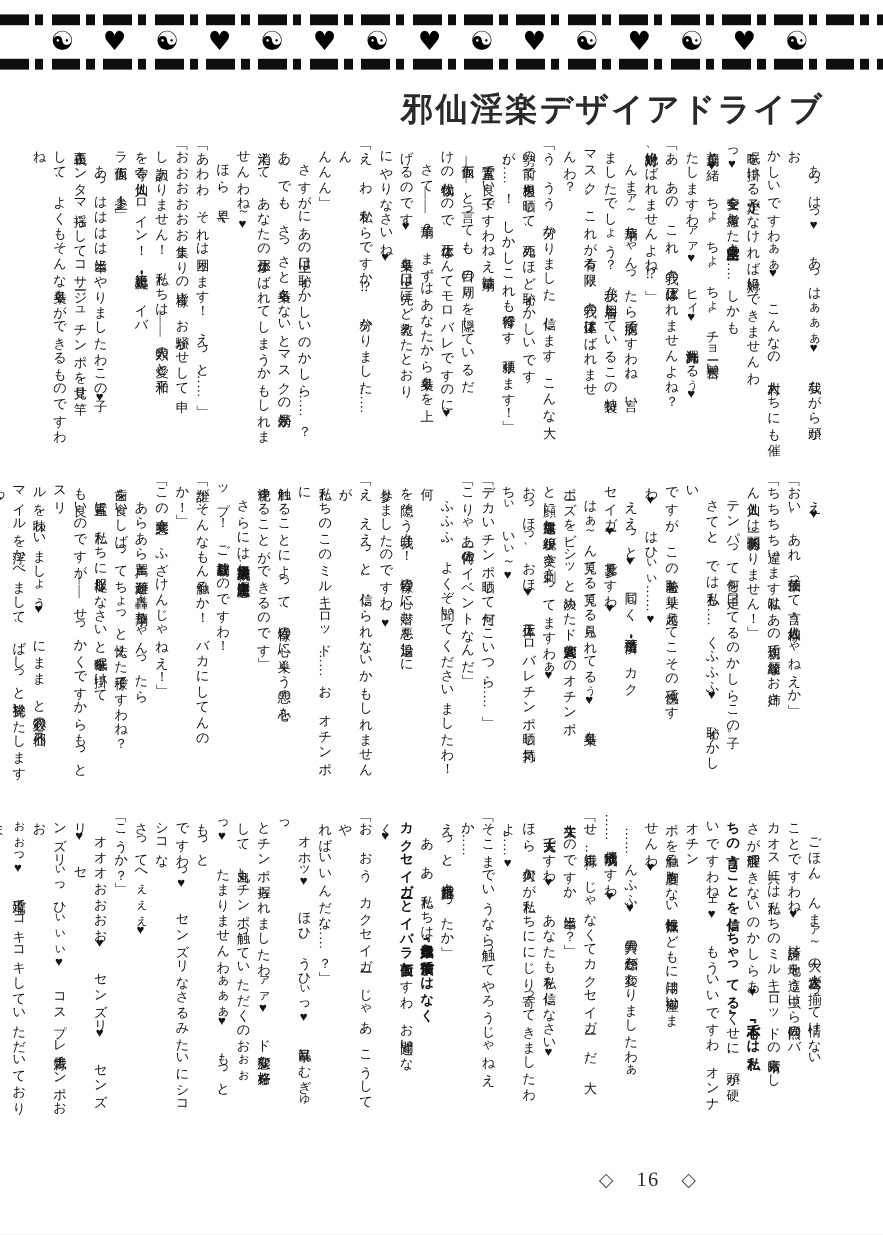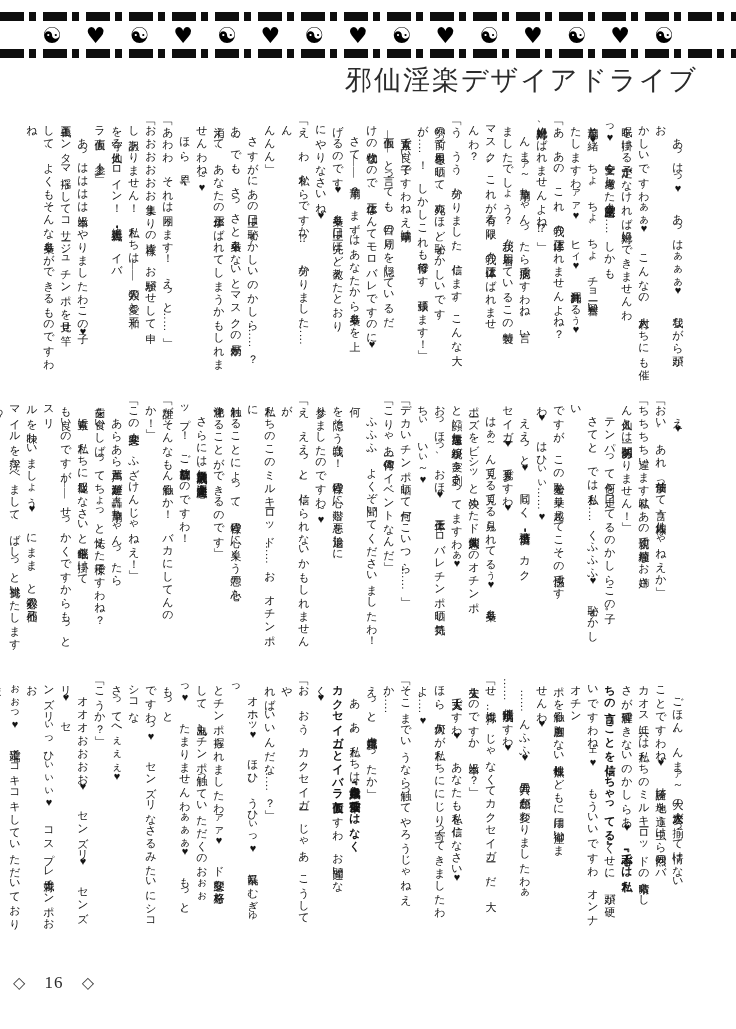--- a/index.html
+++ b/index.html
@@ -20,23 +20,23 @@
   .dash-row.bottom{bottom:0;}
   .symbol-row{
     position:absolute;top:8px;left:42px;right:62px;height:30px;
     display:flex;justify-content:space-between;align-items:center;
     font-family:"DejaVu Sans","Liberation Sans",sans-serif;
     font-size:22px;line-height:1;color:#000;
   }
   .symbol-row .sym{display:block;transform:translateY(1px);}
   
   .title{
-    position:absolute;top:62px;right:38px;margin:0;
+    position:absolute;top:62px;right:38px;margin:11px;
     font-family:"Liberation Sans","DejaVu Sans",sans-serif;
-    font-weight:400;font-size:27px;letter-spacing:2px;color:#2a2a2a;
+    font-weight:700;font-size:27px;letter-spacing:2px;color:#2a2a2a;
     white-space:nowrap;
   }
   
   .text-area{
     position:absolute;top:118px;right:50px;width:620px;
     display:flex;flex-direction:column;align-items:flex-end;
   }
   .band{
     writing-mode:vertical-rl;
     height:250px;
@@ -46,21 +46,21 @@
   }
   .band:last-child{margin-bottom:0;}
   .col{margin:0;padding:0;}
   .seg-bold{
     font-weight:bold;
     font-family:"Liberation Sans","DejaVu Sans",sans-serif;
   }
   
   .footer{
     position:absolute;bottom:36px;left:0;width:594px;
-    text-align:left;font-size:17px;color:#2b2b2b;letter-spacing:1px;
+    text-align:right;font-size:17px;color:#2b2b2b;letter-spacing:1px;
   }
   .footer .diamond{margin:0 13px;font-size:16px;color:#444;}
   .footer .pageno{display:inline-block;}
 </style>
 </head>
 <body>
 
 <div class="page">
 
   <div class="border-deco">

